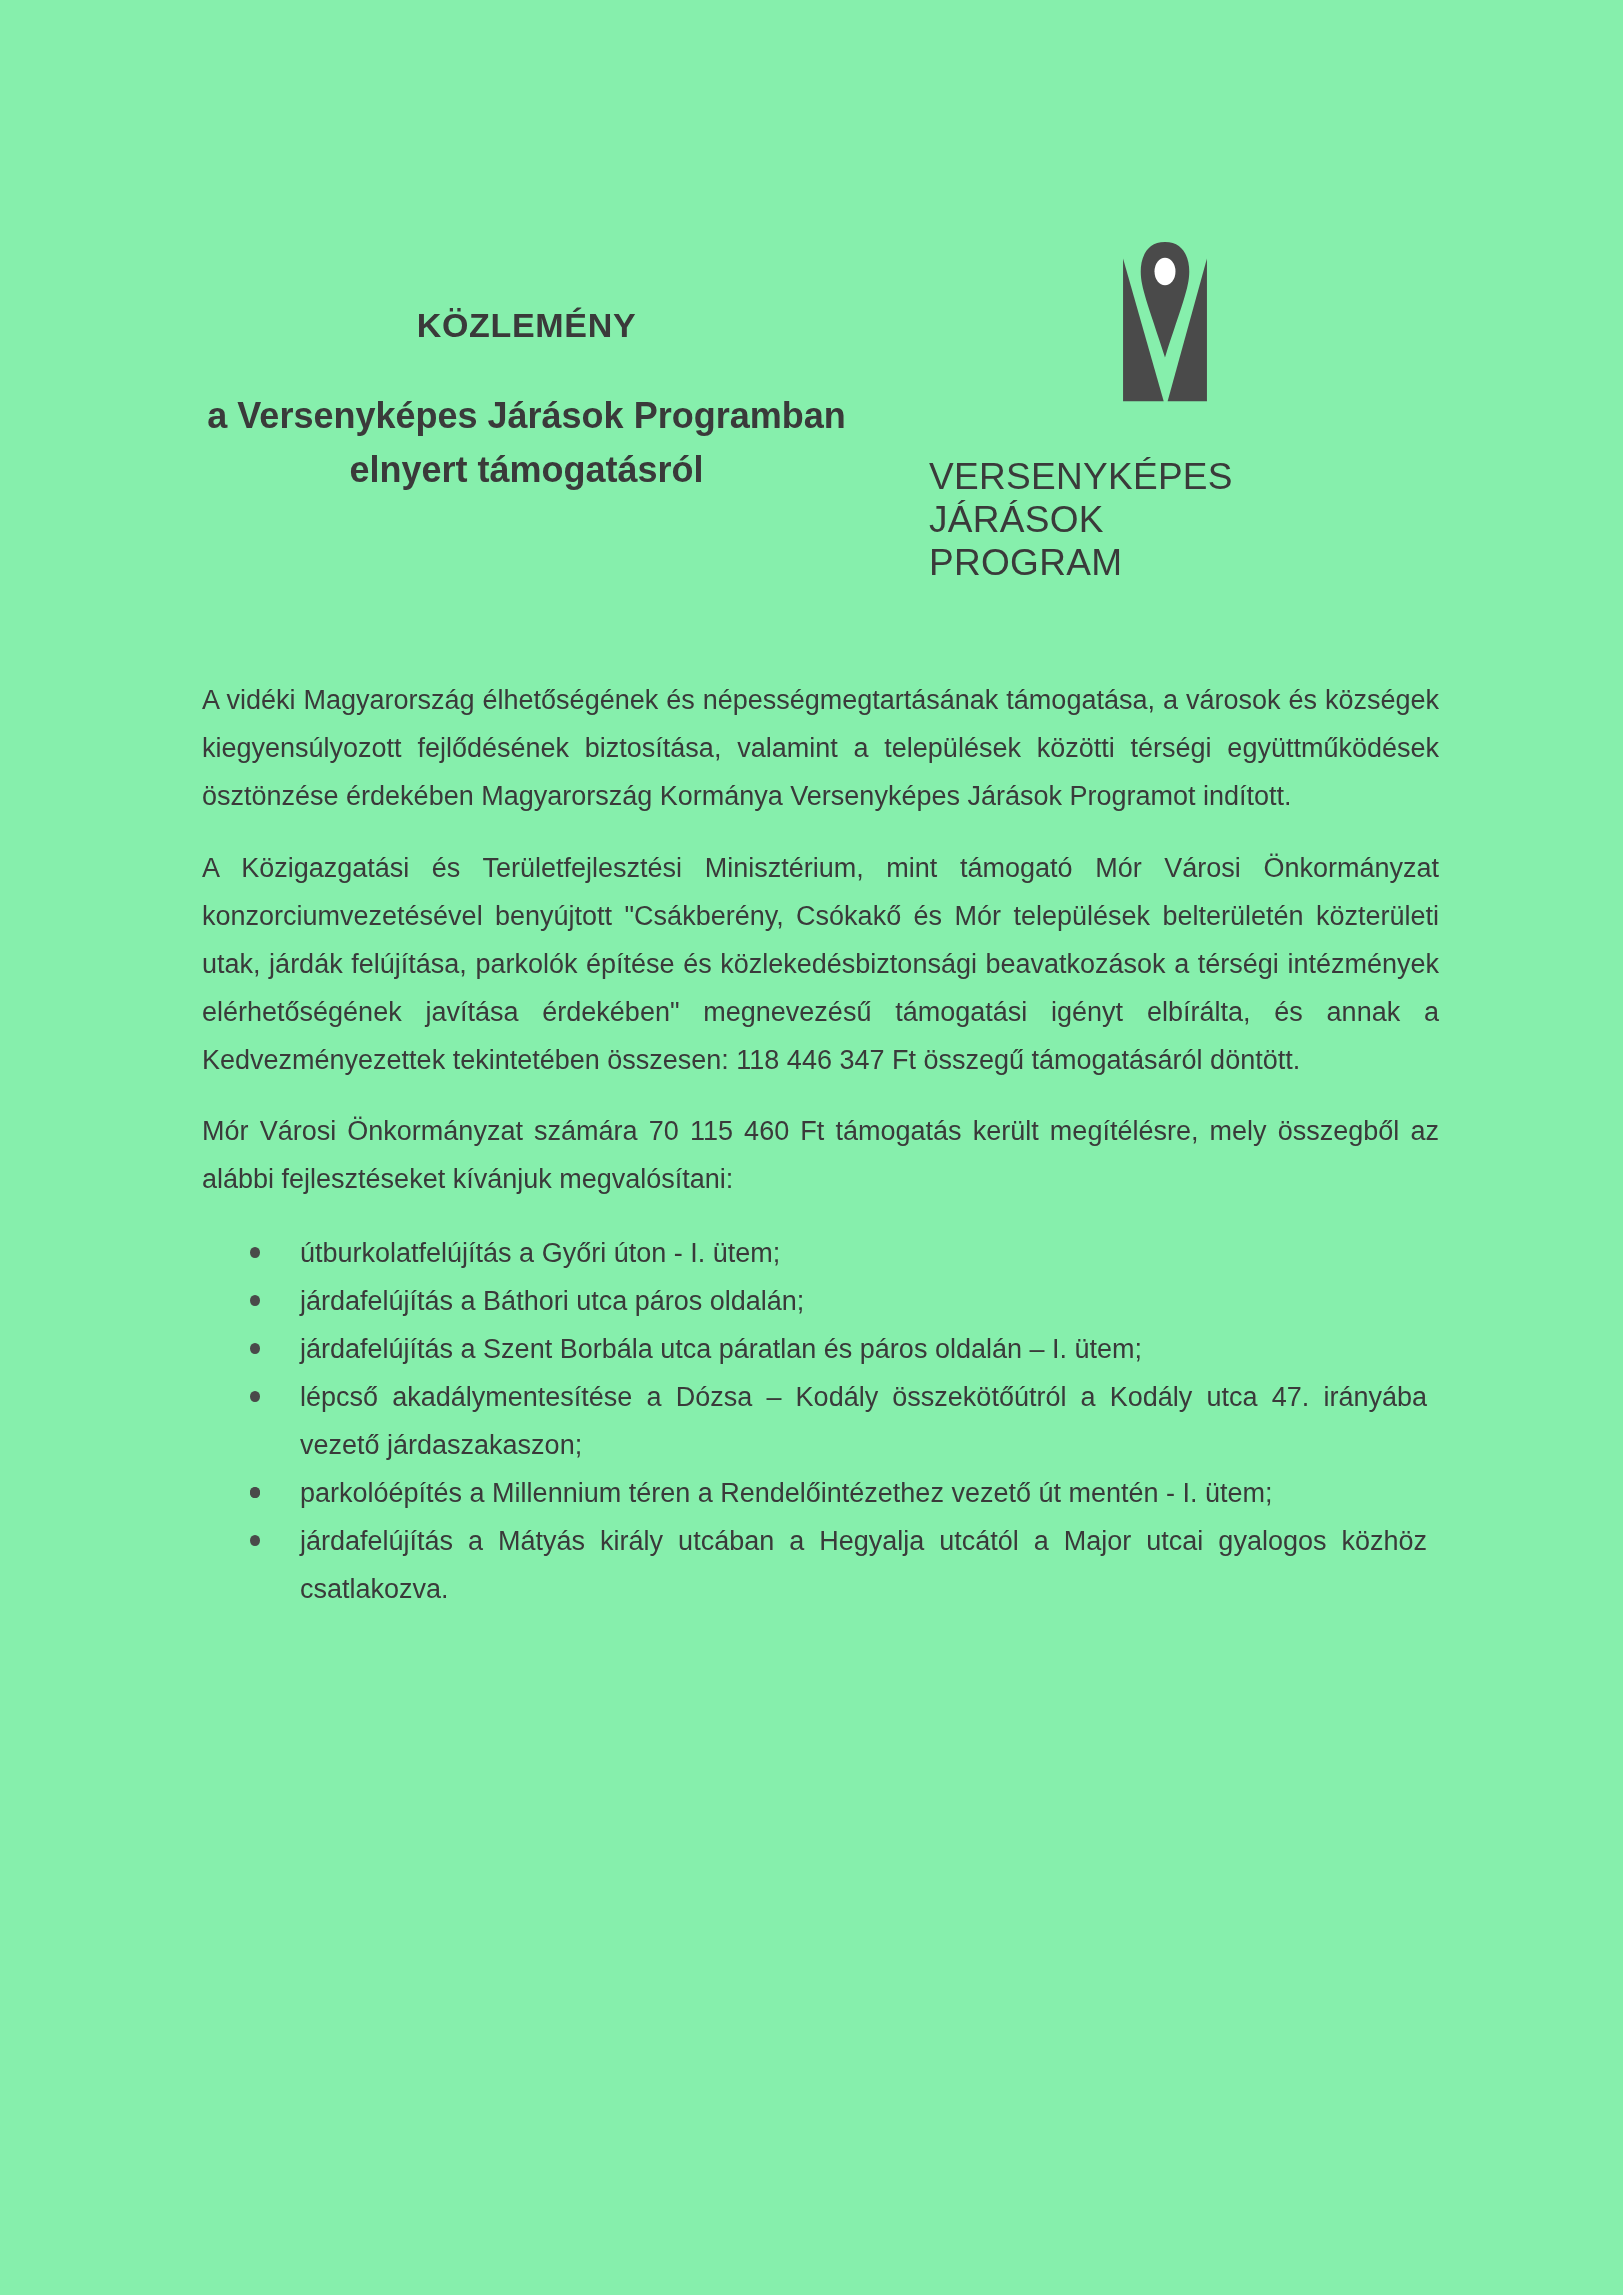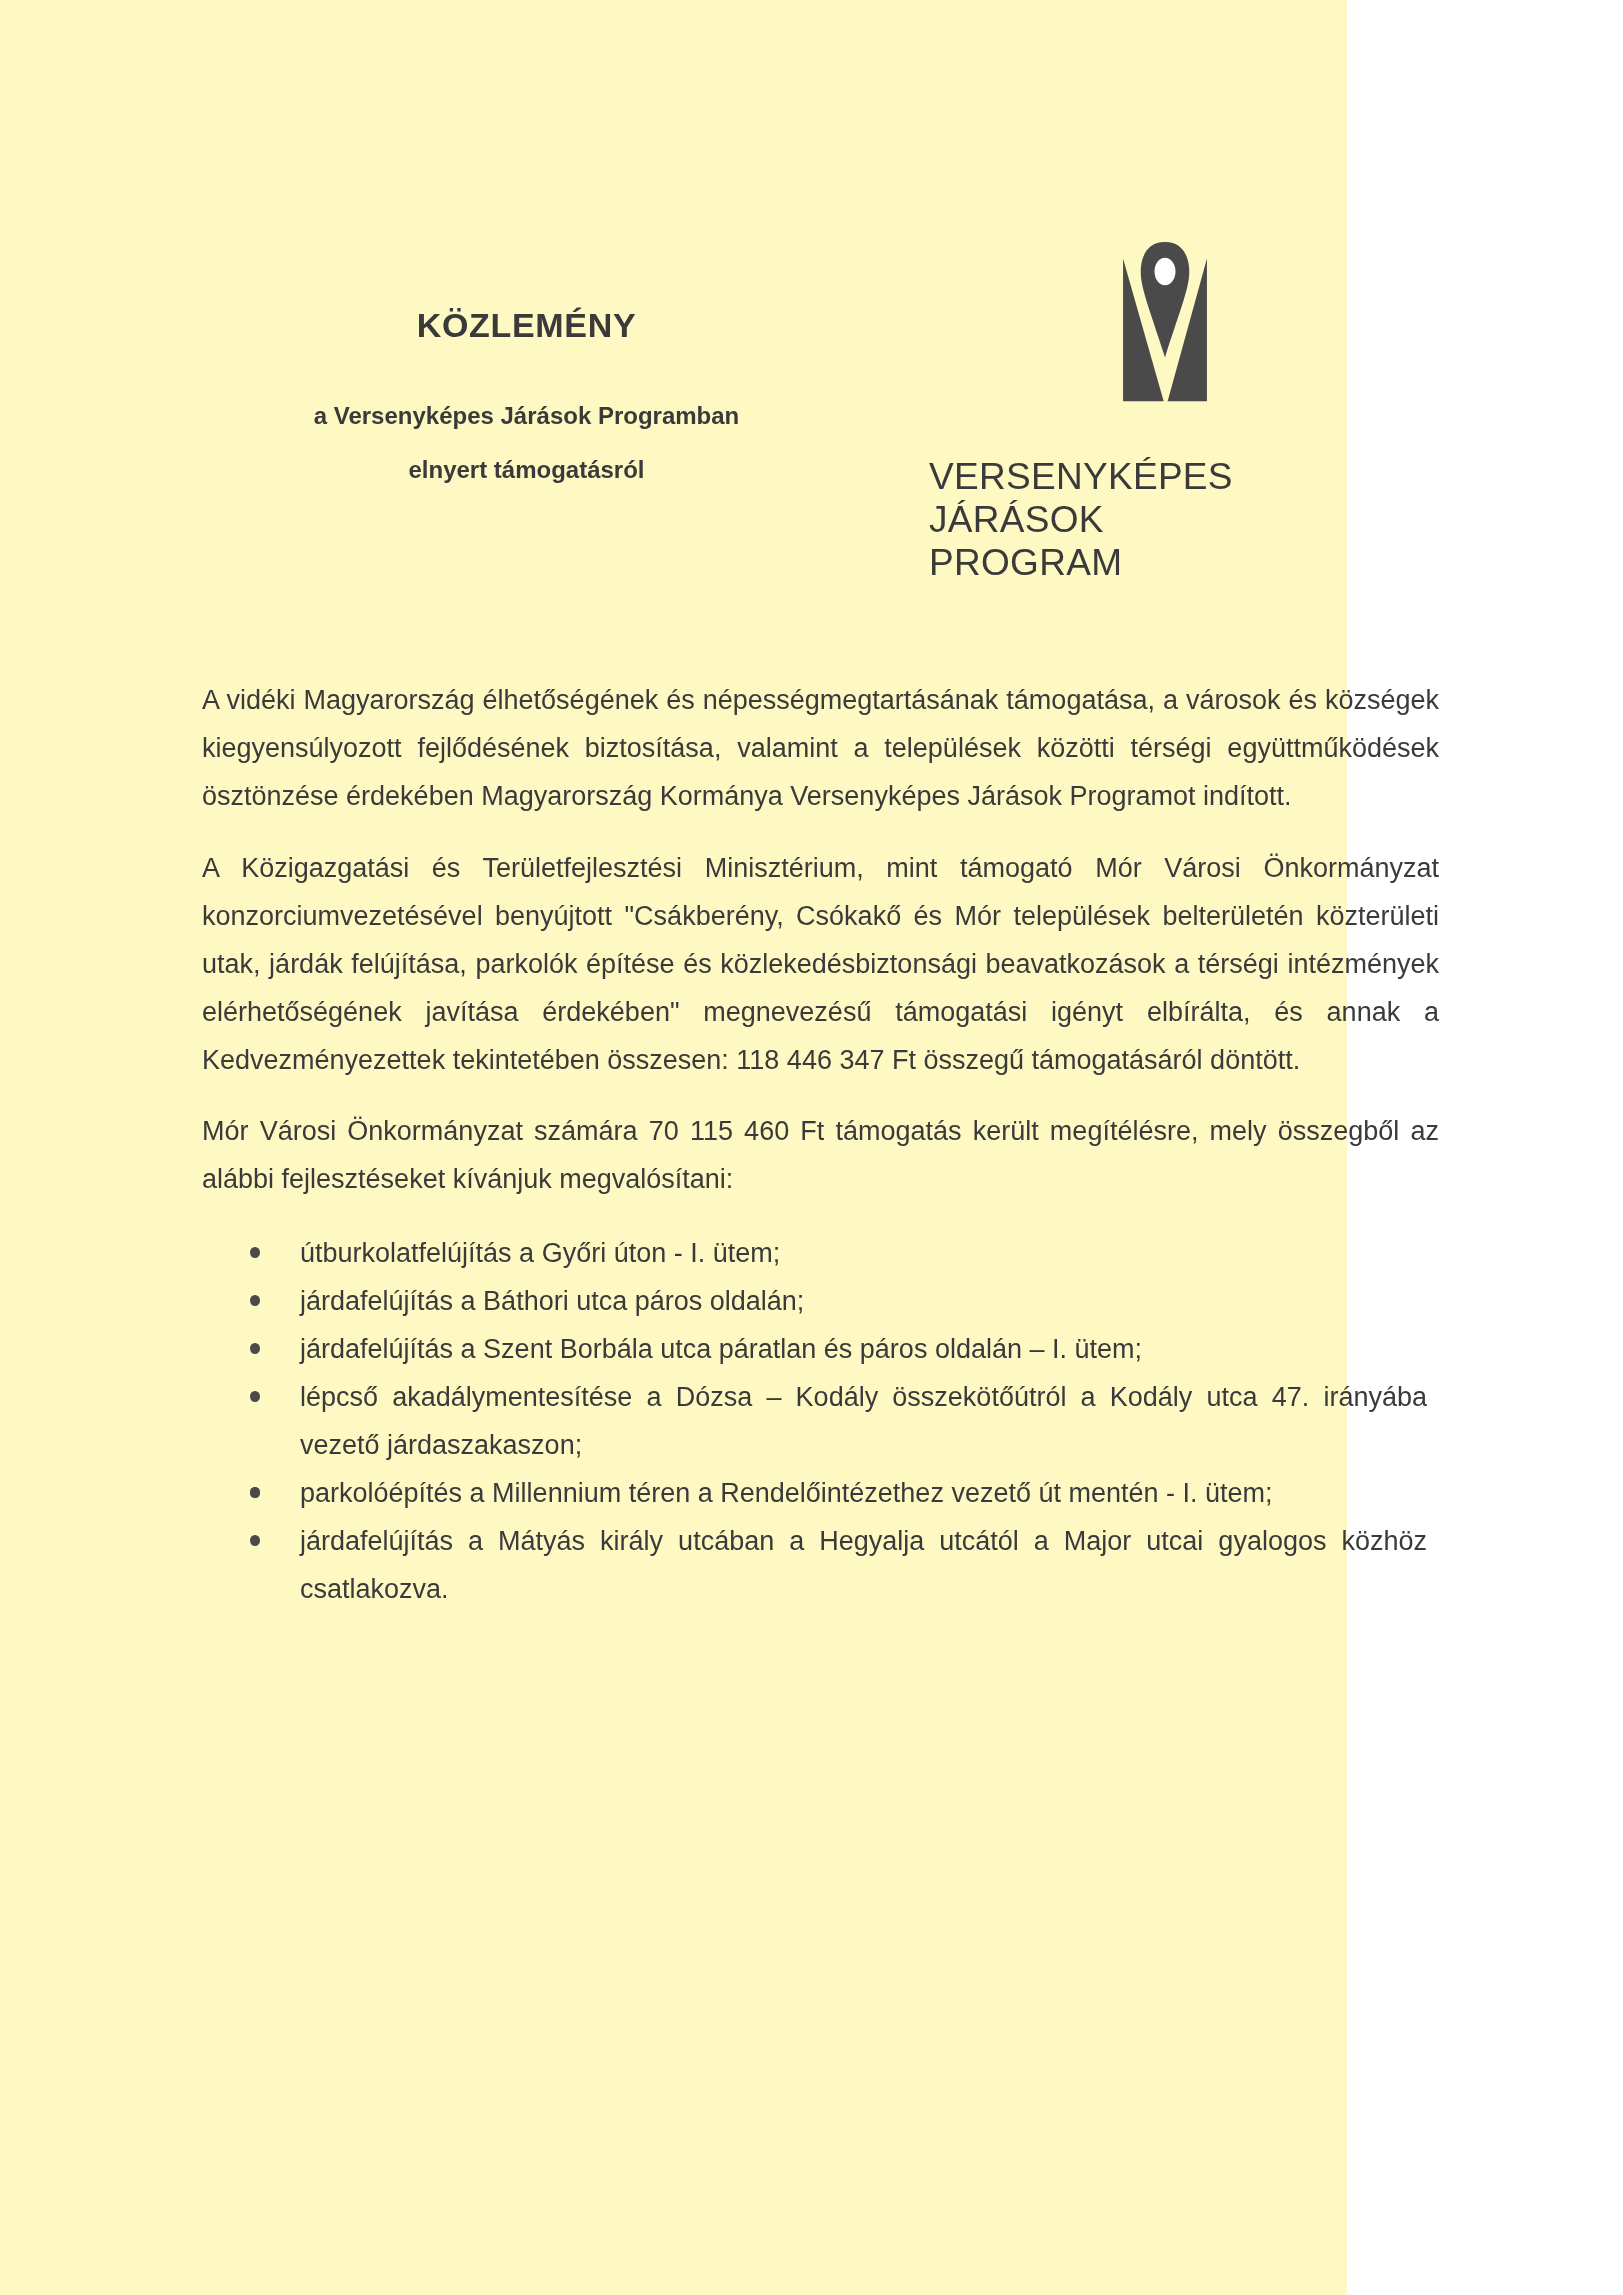--- a/index.html
+++ b/index.html
@@ -1,23 +1,23 @@
 <!DOCTYPE html>
 <html style="font-size:10.5px"><head>
 <meta charset="utf-8">
 <style>
   html, body { margin: 0; padding: 0; background: #ffffff; }
   body { width: 1623px; height: 2295px; position: relative; overflow: hidden;
          font-family: "Liberation Sans", "DejaVu Sans", sans-serif; color: #3b3b3b; }
-  .page { position: absolute; left: 0; top: 0; width: 1347px; height: 2295px; background: #fef9c3; }
+  .page { position: absolute; left: 0; top: 0; width: 1623px; height: 2295px; background: #86efac; }
 
   
   .title-block { position: absolute; left: 183px; top: 308px; width: 687px; text-align: center; }
   .title { font-weight: bold; font-size: 34px; letter-spacing: 0.7px; margin: 0; line-height: 1; color: #3a3a3a; }
-  .subtitle { font-weight: bold; font-size: 24px; line-height: 54px; margin: 47px 0 0 0; color: #3a3a3a; }
+  .subtitle { font-weight: bold; font-size: 36px; line-height: 54px; margin: 47px 0 0 0; color: #3a3a3a; }
 
   
   .logo { position: absolute; left: 929px; top: 242px; width: 471px; height: 327px; text-align: center; }
   .logo svg { position: absolute; left: 194px; top: 0; width: 84px; height: 177px; }
   .logo-text { position: absolute; left: 0; top: 213px; width: 471px; text-align: left;
                font-size: 37px; line-height: 43px; color: #3a3a3a; font-weight: normal; letter-spacing: 0.3px; }
 
   
   .body { position: absolute; left: 202px; top: 676px; width: 1237px; font-size: 27px; line-height: 48px; color: #3a3a3a; }
   .para { margin: 0 0 23.6px 0; text-align: justify; }

